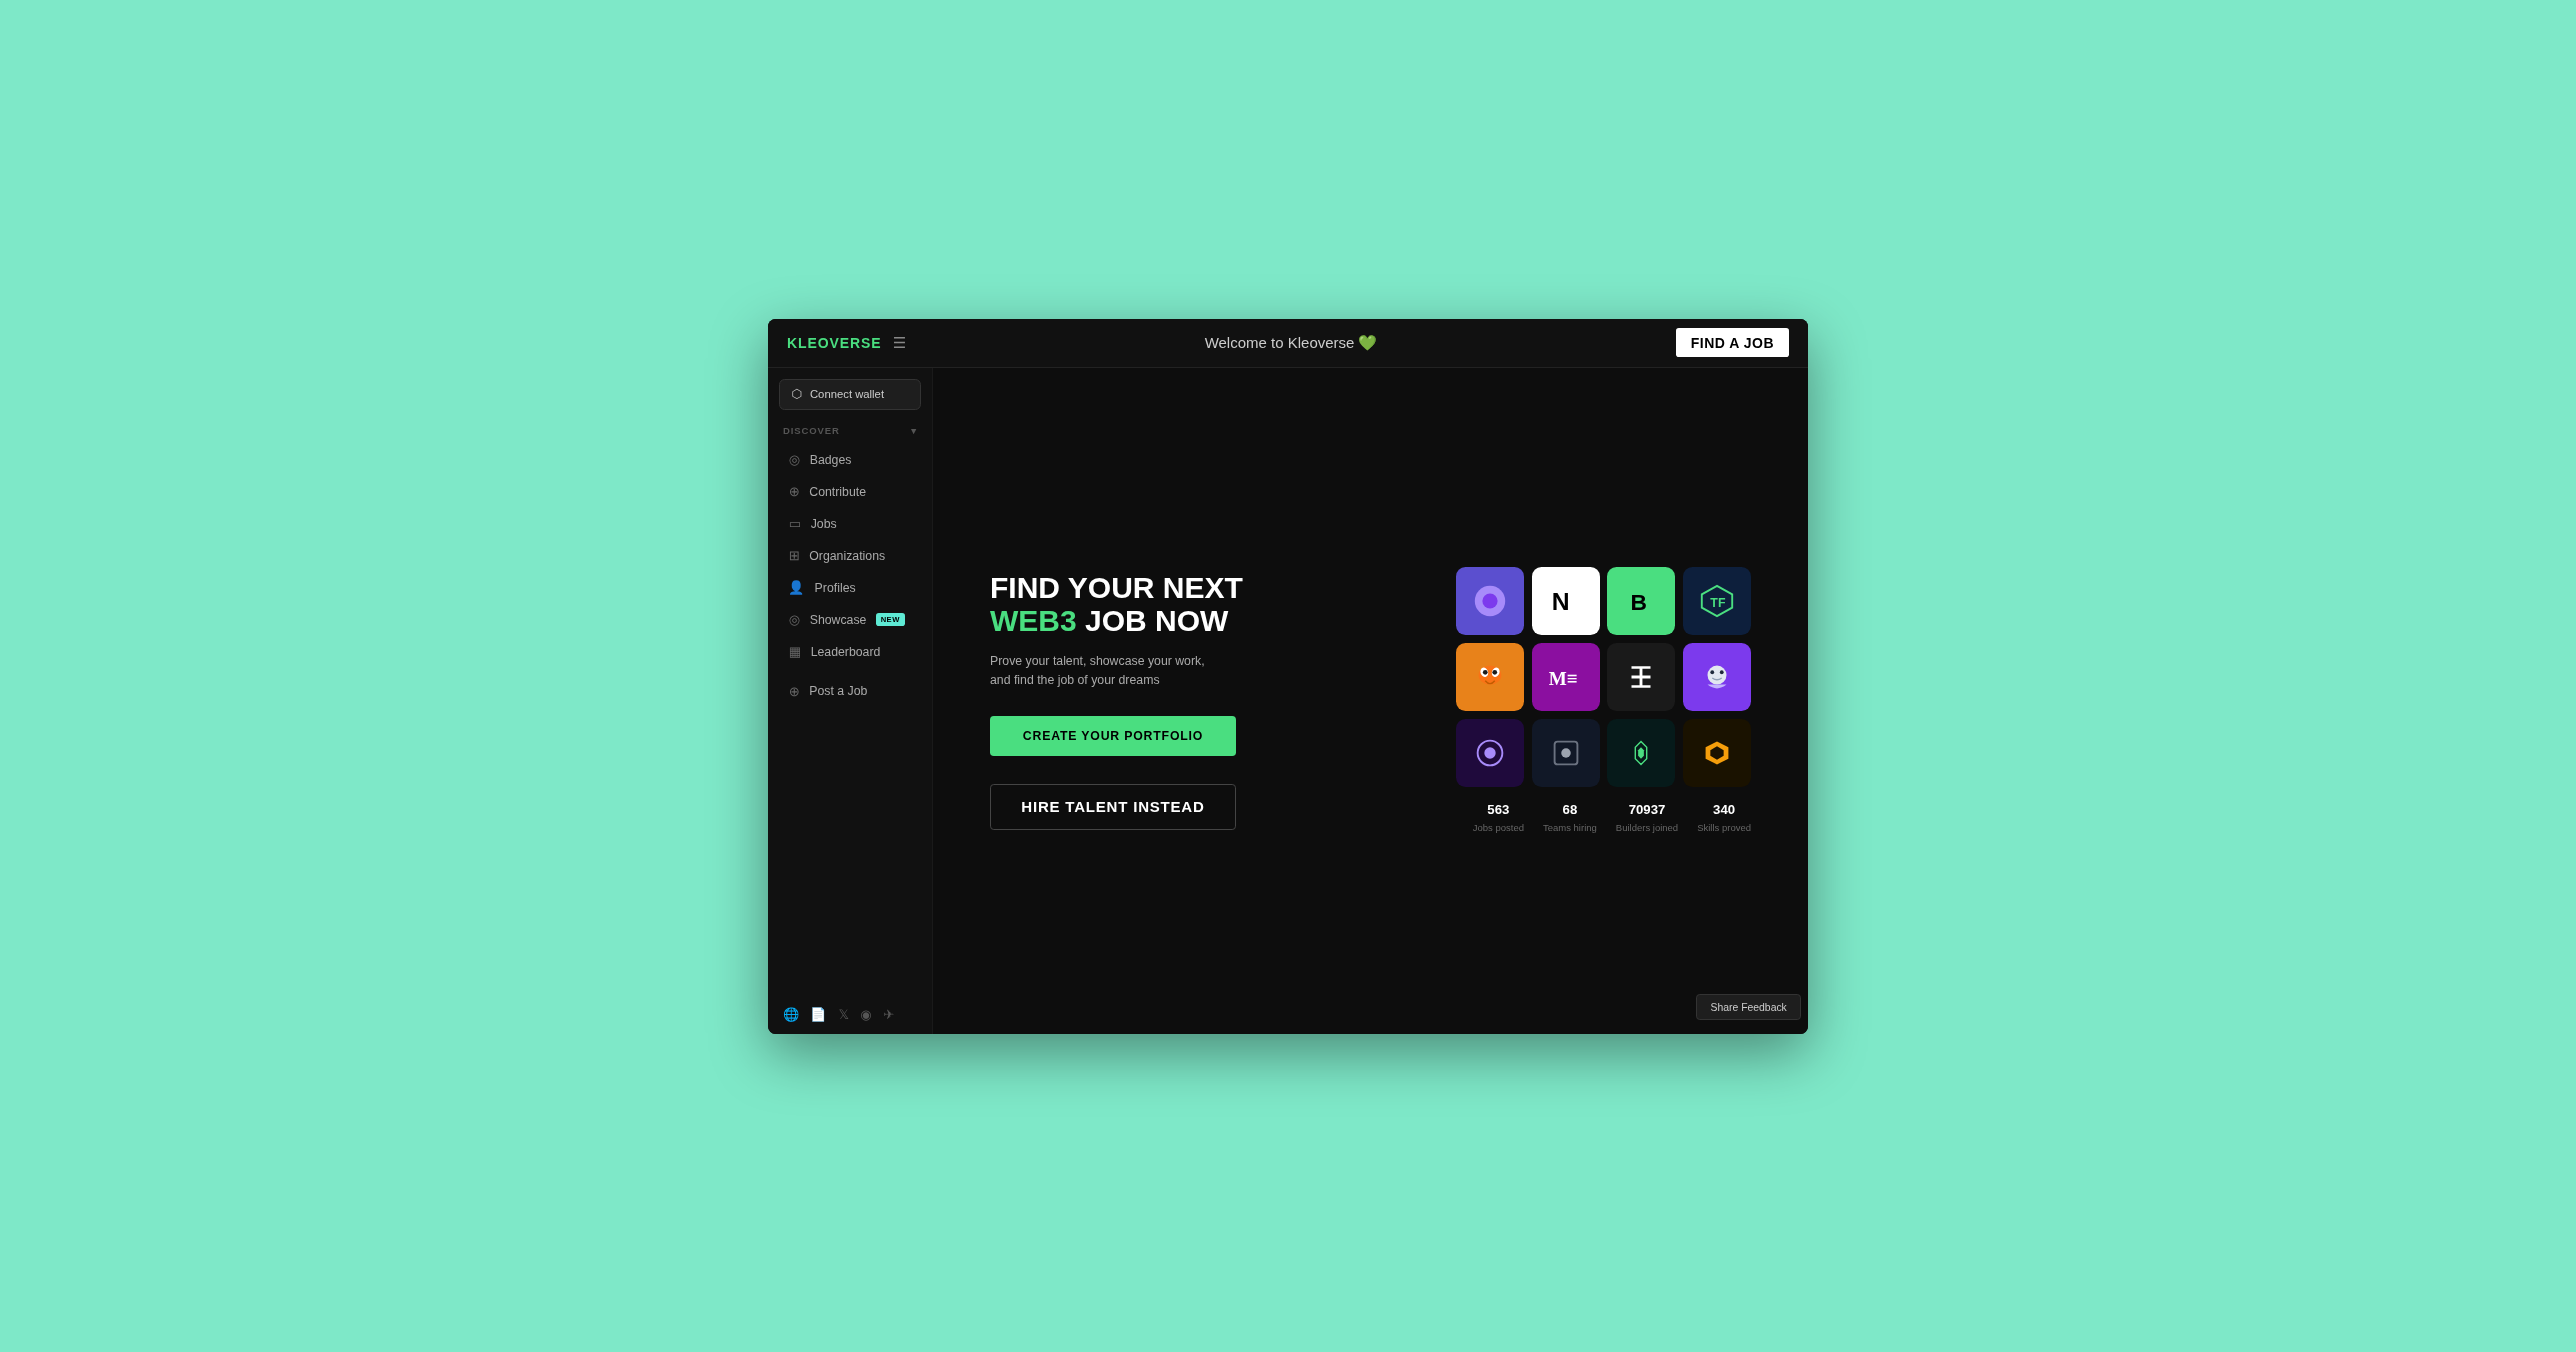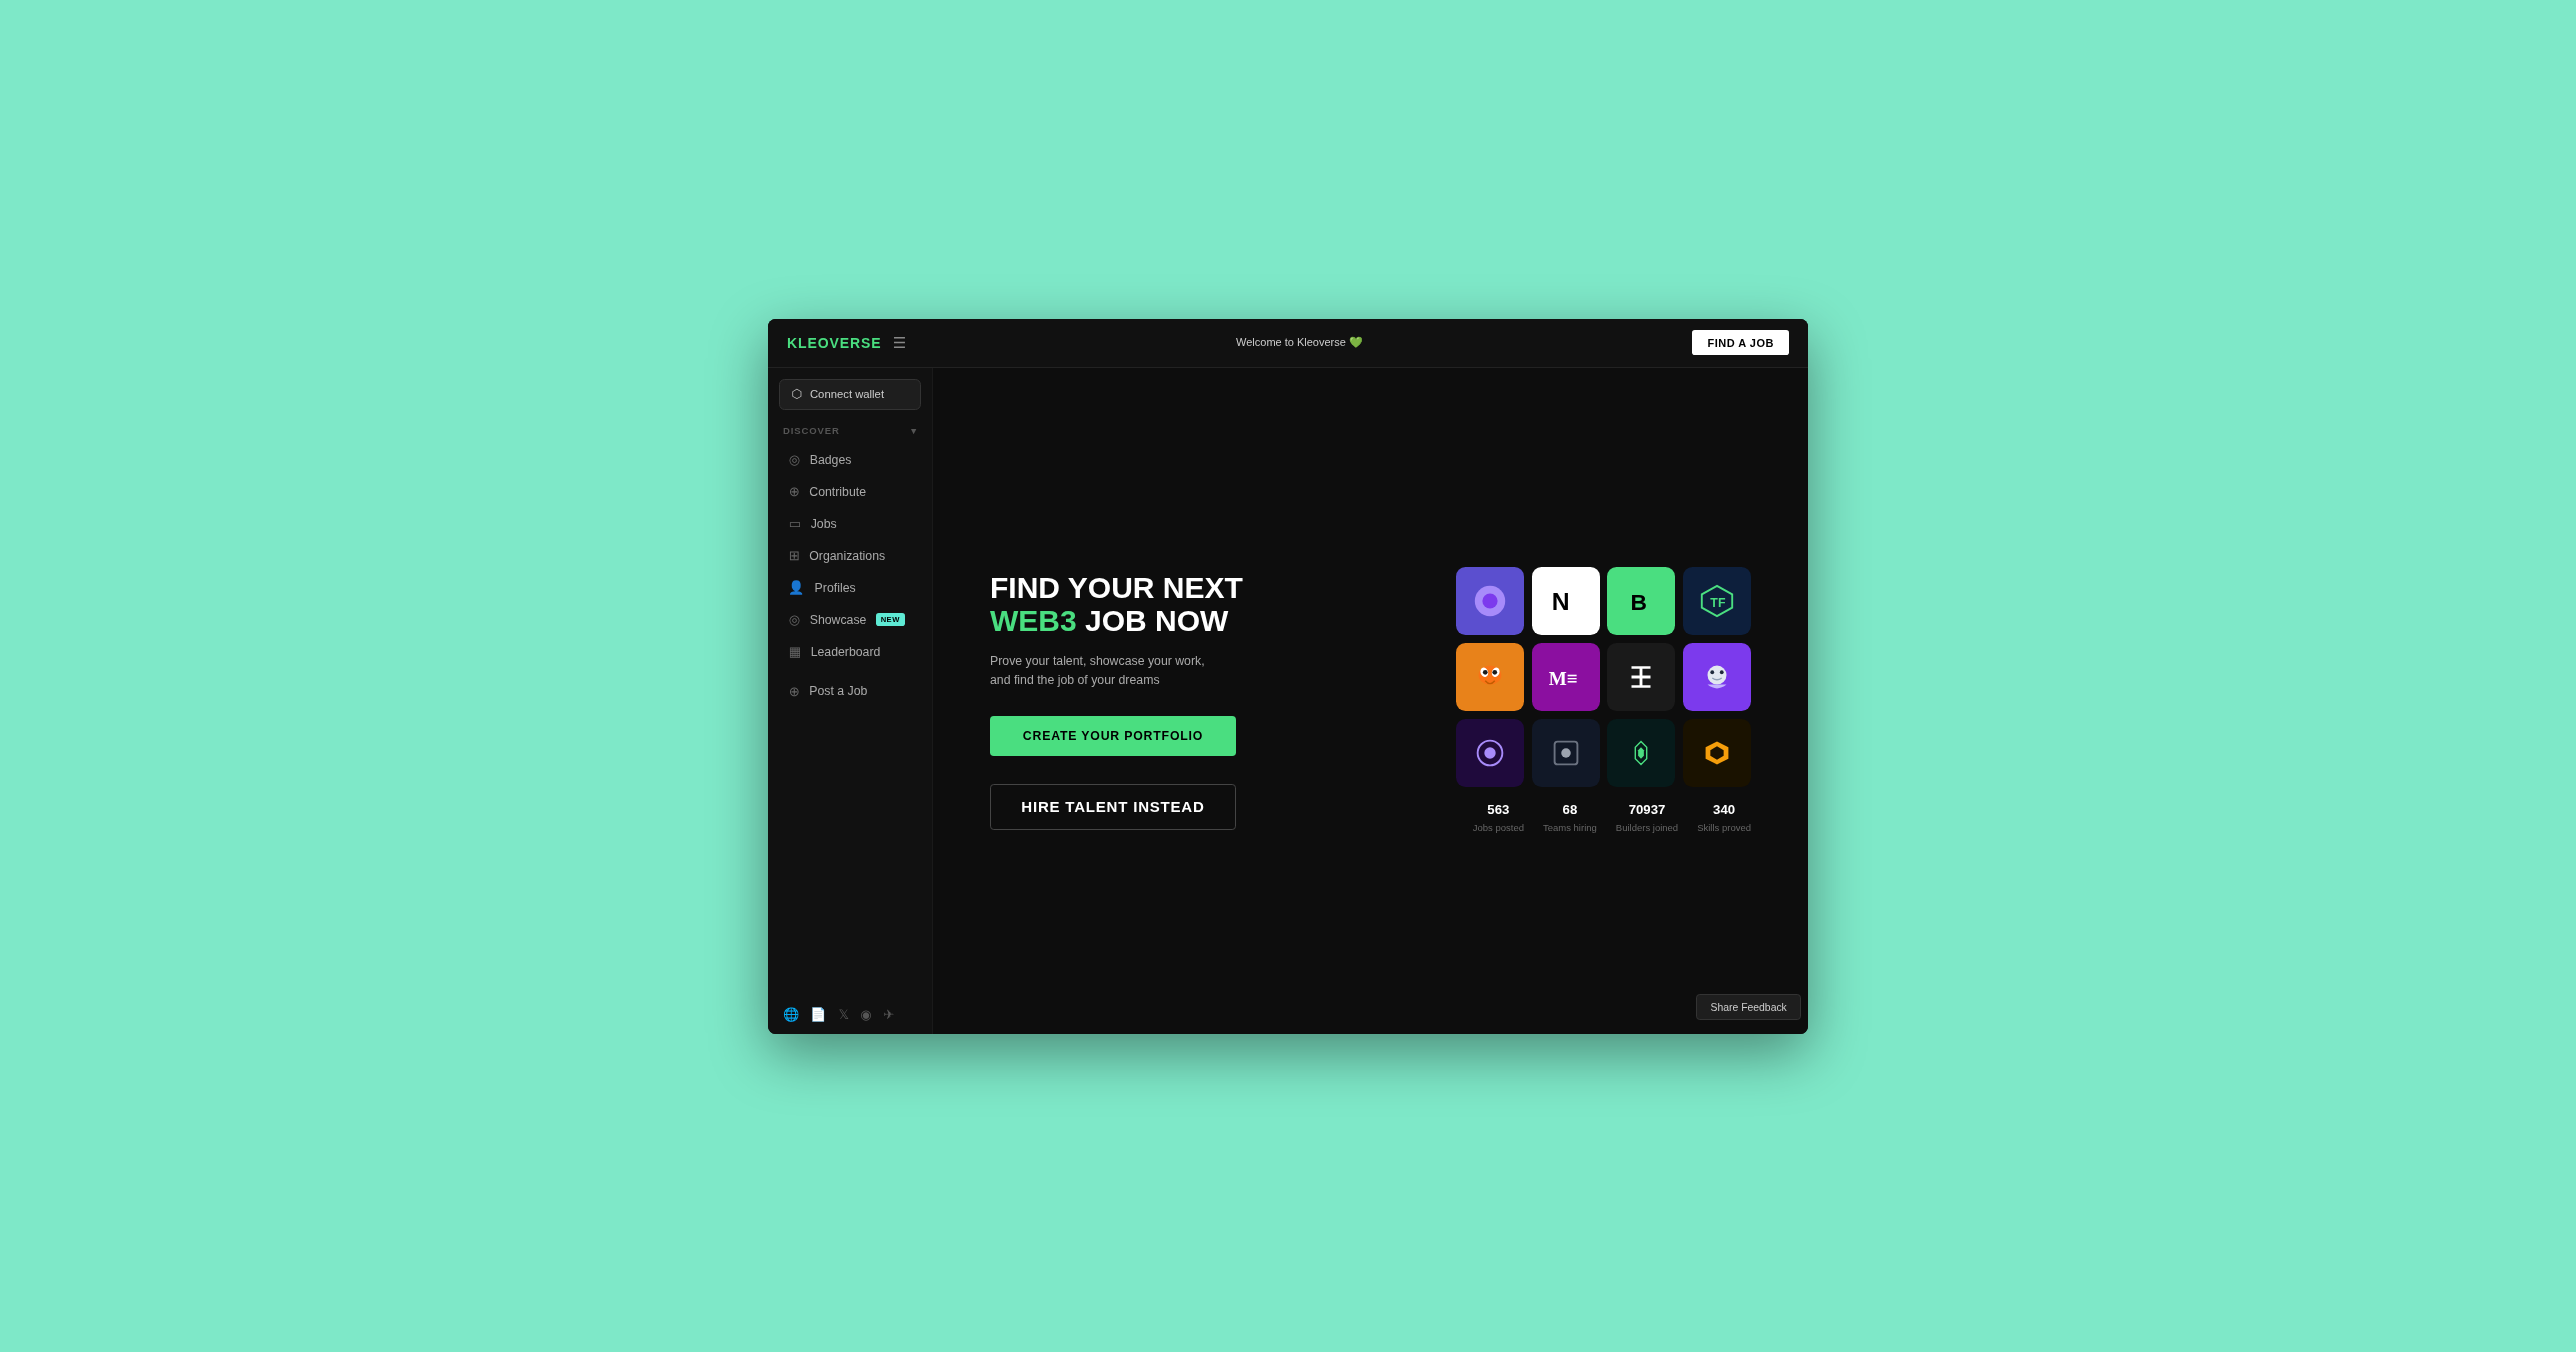--- a/index.html
+++ b/index.html
@@ -43,31 +43,31 @@
       font-size: 14px;
       letter-spacing: 0.9px;
     }
     .menu-icon {
       color: #888;
       font-size: 15px;
       cursor: pointer;
     }
     .header-center {
       color: #ccc;
-      font-size: 11px;
+      font-size: 15px;
       display: flex;
       align-items: flex-end;
       gap: 5.7px;
     }
     .find-job-btn {
       background: #fff;
       color: #000;
       border: none;
       padding: 6.6px 15px;
-      font-size: 11px;
+      font-size: 14px;
       font-weight: 700;
       letter-spacing: 0.5px;
       cursor: pointer;
       border-radius: 2.8px;
     }
     
     .main-layout {
       display: flex;
       flex: 1;
       overflow: hidden;

